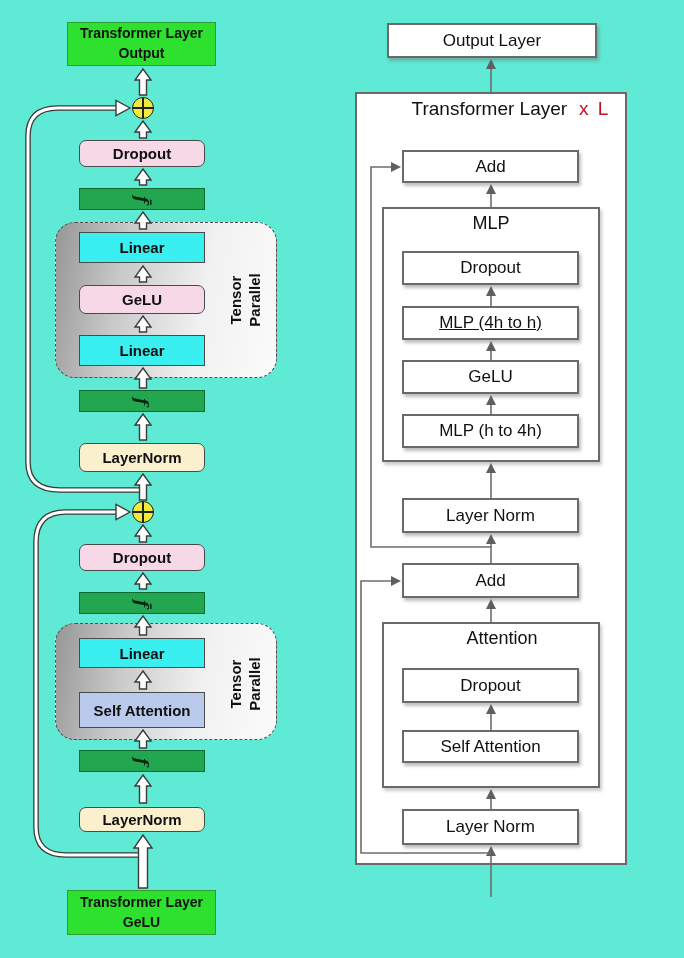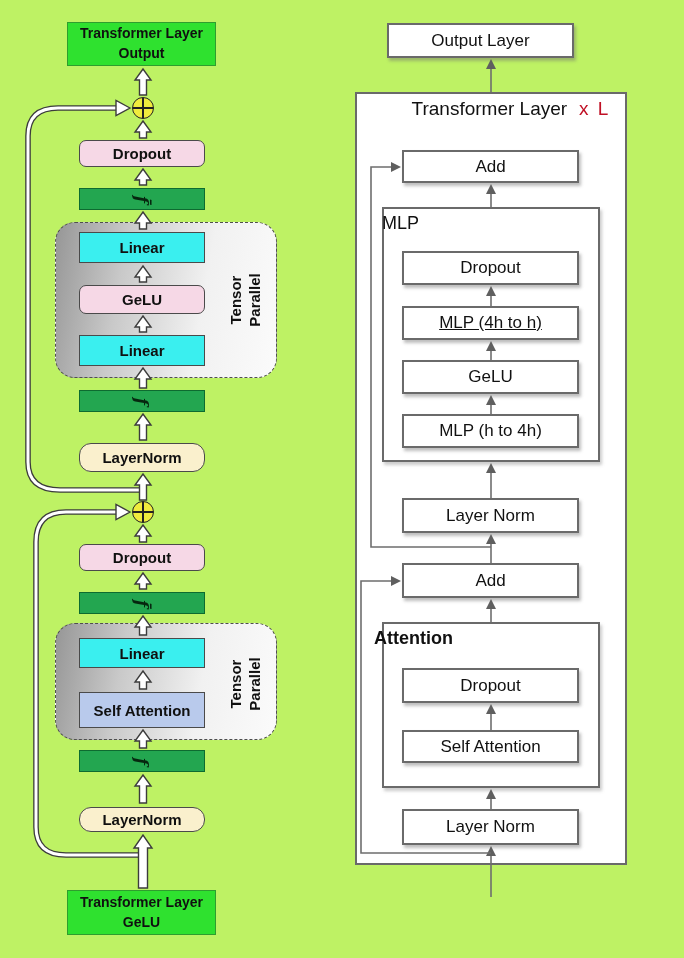--- a/index.html
+++ b/index.html
@@ -1,28 +1,28 @@
 <!DOCTYPE html>
 <html><head>
 <meta charset="utf-8">
 <style>
   html,body{margin:0;padding:0;background:#ffffff;}
   .canvas{
-    position:relative;width:684px;height:958px;background:#bef264;overflow:hidden;
+    position:relative;width:684px;height:958px;background:#5eead4;overflow:hidden;
     font-family:"Liberation Sans", sans-serif;
   }
   
   .lbox{
     position:absolute;box-sizing:border-box;display:flex;align-items:center;justify-content:center;
     font-weight:700;font-size:15px;color:#101010;text-align:center;
   }
   .bgreen{background:#2FE12F;border:1px solid #2e9e2e;flex-direction:column;font-size:14px;line-height:1.4;}
   .cyan{background:#3AEFEF;border:1.5px solid #4a4a4a;}
   .pinkb{background:#F6D8E6;border:1.5px solid #4a4a4a;border-radius:7px;}
-  .creamb{background:#FAF0CD;border:1.5px solid #4a4a4a;border-radius:12px;}
+  .creamb{background:#FAF0CD;border:1.5px solid #4a4a4a;border-radius:7px;}
   .blueb{background:#B9CAEC;border:1.5px solid #4a4a4a;}
   .gbar{background:#23A650;border:1px solid #0d6b30;}
   .gsym{
     display:inline-block;transform:rotate(90deg);
     font-family:"DejaVu Serif", serif;font-style:italic;font-weight:700;
     font-size:17px;color:#06270f;line-height:1;
   }
   .dashedbox{
     position:absolute;box-sizing:border-box;border:1.6px dashed #4f4f4f;border-radius:20px;
     background:linear-gradient(100deg,#969696 0%,#c9c9c9 30%,#f1f1f1 65%,#fbfbfb 100%);
@@ -41,21 +41,21 @@
   .rbox{
     position:absolute;box-sizing:border-box;background:#fff;border:2px solid #6a6a6a;
     display:flex;align-items:center;justify-content:center;font-size:17px;color:#111;
     box-shadow:2px 3px 3px rgba(110,110,110,.45);
   }
   .rcontainer{
     position:absolute;box-sizing:border-box;background:#fff;border:2px solid #6a6a6a;
     box-shadow:2px 3px 3px rgba(110,110,110,.35);
   }
   .rtitle{
-    position:absolute;font-size:18px;color:#111;
+    position:absolute;text-align:center;font-size:18px;color:#111;
   }
   .biglabel{position:absolute;text-align:center;font-size:19px;color:#111;}
   .redmult{color:#C01025;margin-left:12px;letter-spacing:2px;}
   svg.connectors{position:absolute;left:0;top:0;pointer-events:none;}
 </style>
 </head>
 <body>
 
 <div class="canvas">
 
@@ -132,21 +132,21 @@
 
   <div class="lbox creamb" style="left:79px;top:807px;width:126px;height:25px;">
     <span>LayerNorm</span>
   </div>
 
   <div class="lbox bgreen" style="left:67px;top:890px;width:149px;height:45px;">
     <span>Transformer Layer</span>
     <span>GeLU</span>
   </div>
 
-  <div class="rbox" style="left:387px;top:23px;width:187px;height:35px;">
+  <div class="rbox" style="left:387px;top:23px;width:210px;height:35px;">
     <span>Output Layer</span>
   </div>
 
   <div class="rcontainer" style="left:355px;top:92px;width:272px;height:773px;box-shadow:none;"></div>
 
   <div class="biglabel" style="left:355px;top:98px;width:272px;margin-left:20px;">
     <span>Transformer Layer</span><span class="redmult">x L</span>
   </div>
 
   <div class="rbox" style="left:402px;top:150px;width:177px;height:33px;">
@@ -171,21 +171,21 @@
 
   <div class="rbox" style="left:402px;top:498px;width:177px;height:35px;">
     <span>Layer Norm</span>
   </div>
 
   <div class="rbox" style="left:402px;top:563px;width:177px;height:35px;">
     <span>Add</span>
   </div>
 
   <div class="rcontainer" style="left:382px;top:622px;width:218px;height:166px;"></div>
-  <div class="rtitle" style="left:374px;top:628px;width:240px;font-weight:bold;">Attention</div>
+  <div class="rtitle" style="left:382px;top:628px;width:240px;">Attention</div>
 
   <div class="rbox" style="left:402px;top:668px;width:177px;height:35px;">
     <span>Dropout</span>
   </div>
   <div class="rbox" style="left:402px;top:730px;width:177px;height:33px;">
     <span>Self Attention</span>
   </div>
 
   <div class="rbox" style="left:402px;top:809px;width:177px;height:36px;">
     <span>Layer Norm</span>

